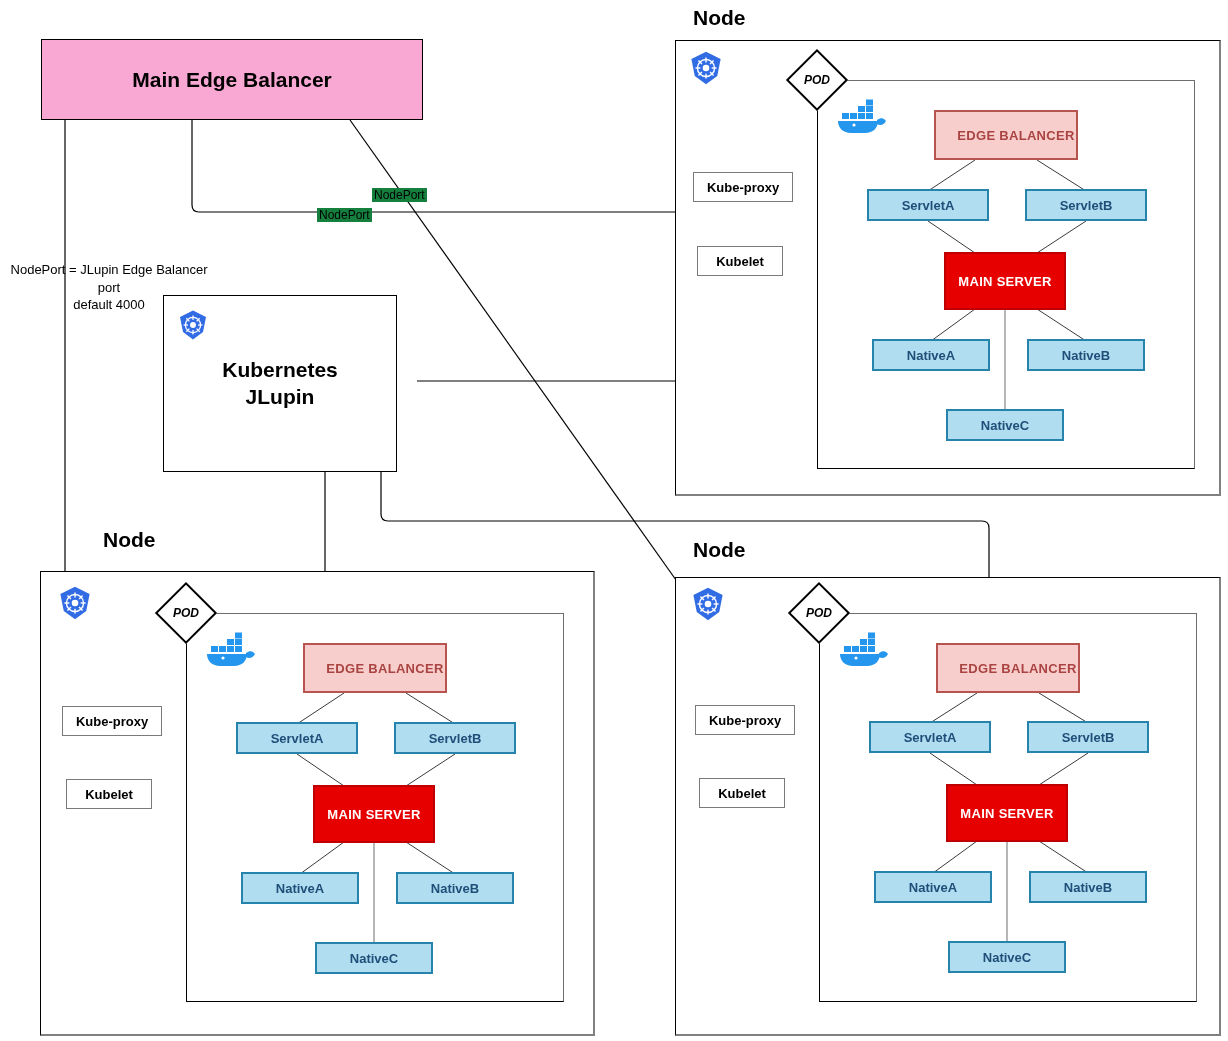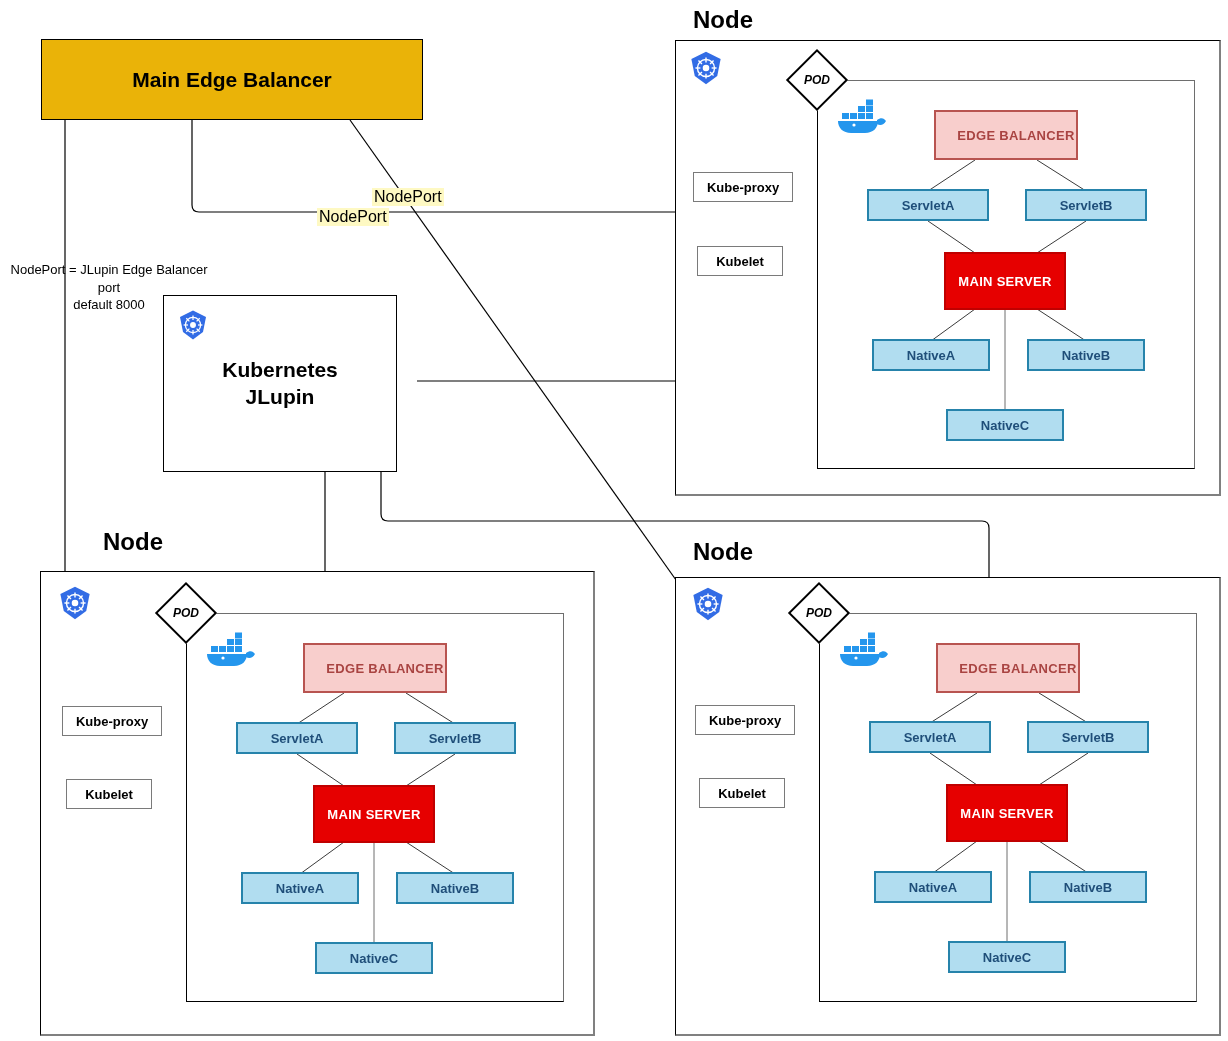--- a/index.html
+++ b/index.html
@@ -5,31 +5,31 @@
   html,body{margin:0;padding:0;background:#ffffff;}
   body{width:1228px;height:1041px;position:relative;overflow:hidden;
        font-family:"Liberation Sans",sans-serif;}
   #stage{position:absolute;left:0;top:0;width:1228px;height:1041px;}
   svg.wires{position:absolute;left:0;top:0;width:1228px;height:1041px;pointer-events:none;}
 
   .box{position:absolute;box-sizing:border-box;display:flex;align-items:center;
        justify-content:center;text-align:center;}
 
   
-  .meb{border:1px solid #000;background:#eab308;font-weight:bold;font-size:21px;color:#000;}
+  .meb{border:1px solid #000;background:#f9a8d4;font-weight:bold;font-size:21px;color:#000;}
 
   
   .kmaster{border:1px solid #000;background:#fff;font-weight:bold;font-size:21px;
            color:#000;line-height:1.25;}
 
   
   .node-frame{position:absolute;box-sizing:border-box;border:1px solid #000;
               background:#fff;border-right-color:#808080;border-bottom-color:#808080;
               border-right-width:2px;border-bottom-width:2px;}
-  .node-label{position:absolute;font-weight:bold;font-size:24px;color:#000;}
+  .node-label{position:absolute;font-weight:bold;font-size:21px;color:#000;}
 
   
   .pod-frame{position:absolute;box-sizing:border-box;border:1px solid #000;
              background:transparent;border-top-color:#6e6e6e;border-right-color:#6e6e6e;}
 
   .pod-diamond{position:absolute;width:62px;height:62px;font-style:italic;}
   .pod-diamond .dia{position:absolute;left:9px;top:9px;width:44px;height:44px;
        background:#fff;border:2px solid #000;transform:rotate(45deg);box-sizing:border-box;}
   .pod-diamond .txt{position:absolute;left:0;top:0;width:62px;height:62px;
        display:flex;align-items:center;justify-content:center;font-size:12px;
@@ -40,21 +40,21 @@
 
   
   .edgebal{border:2px solid #b85450;background:#f8cecc;color:#a94442;
            font-size:13px;font-weight:bold;letter-spacing:.3px;padding-left:20px;}
   .servlet,.native{border:2px solid #2683ab;background:#b1ddf0;color:#1f4e79;
            font-size:13px;font-weight:bold;}
   .mainserver{border:2px solid #c00000;background:#e60000;color:#ffffff;
            font-size:13px;font-weight:bold;letter-spacing:.3px;}
 
   .caption{position:absolute;font-size:13px;color:#000;line-height:1.35;text-align:center;}
-  .wirelabel{position:absolute;font-size:16px;color:#000;background:#fef9c3;padding:0 2px;}
+  .wirelabel{position:absolute;font-size:12px;color:#000;background:#15803d;padding:0 2px;}
 
   .kicon{position:absolute;}
   .dicon{position:absolute;}
 </style>
 </head>
 <body>
 
 <div id="stage">
 
   <svg class="wires" viewBox="0 0 1228 1041">
@@ -76,21 +76,21 @@
 
   <div class="box meb" style="left:41px;top:39px;width:382px;height:81px;">
     <span>Main Edge Balancer</span>
   </div>
 
   <div class="wirelabel" style="left:372px;top:188px;">NodePort</div>
   <div class="wirelabel" style="left:317px;top:208px;">NodePort</div>
 
   <div class="caption" style="left:0px;top:261px;width:218px;">
     <div>NodePort = JLupin Edge Balancer port</div>
-    <div>default 8000</div>
+    <div>default 4000</div>
   </div>
 
   <div class="box kmaster" style="left:163px;top:295px;width:234px;height:177px;">
     <div>
       <div>Kubernetes</div>
       <div>JLupin</div>
     </div>
   </div>
   <span class="kicon" style="left:177px;top:309px;width:32px;height:32px;">
     <svg width="32" height="32" viewBox="0 0 32 32">

